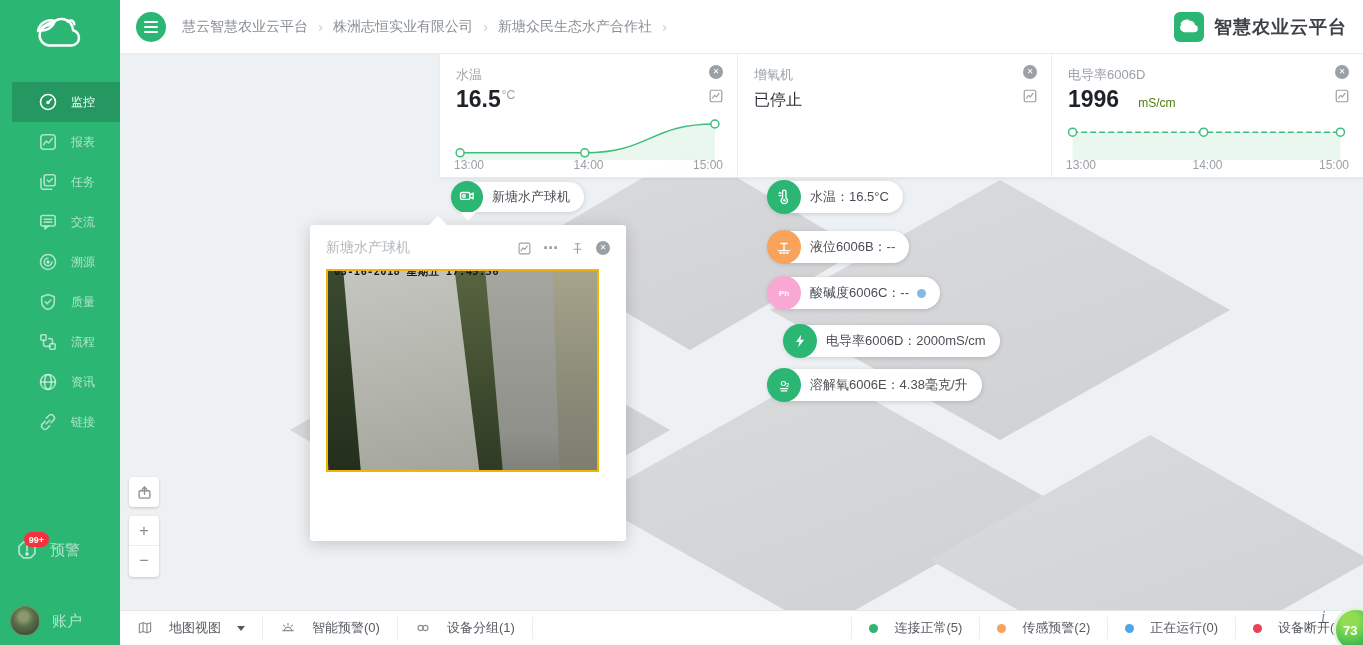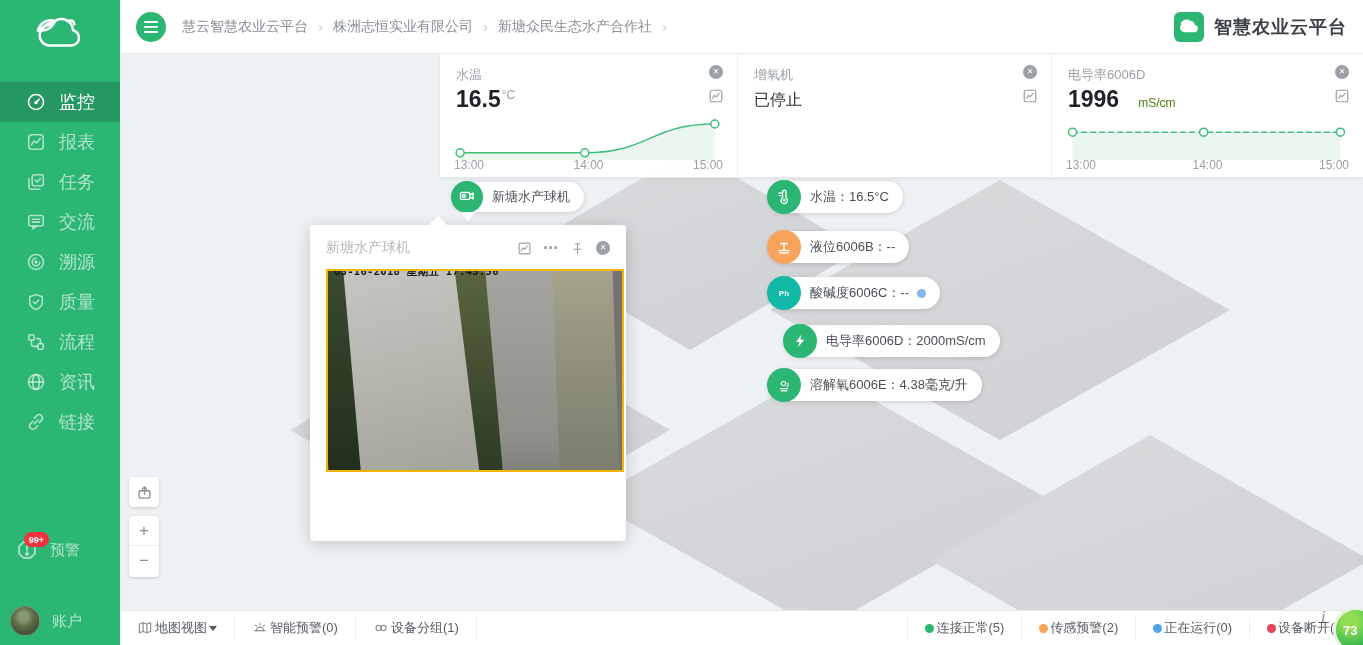--- a/index.html
+++ b/index.html
@@ -3,21 +3,21 @@
 <meta charset="utf-8">
 <style>
   * { margin:0; padding:0; box-sizing:border-box; }
   html,body { width:1363px; height:645px; overflow:hidden; background:#fff;
     font-family:"Liberation Sans","DejaVu Sans",sans-serif; }
 
   
   .sidebar { position:absolute; left:0; top:0; width:120px; height:645px; background:#2bb673; z-index:20; }
   .side-logo { position:absolute; left:0; top:4px; width:120px; height:56px; display:flex; align-items:center; justify-content:center; }
   .nav { position:absolute; top:82px; left:0; width:120px; }
-  .nav-item { height:40px; display:flex; align-items:center; padding-left:26px; color:rgba(255,255,255,0.62); font-size:18px; cursor:pointer; }
+  .nav-item { height:40px; display:flex; align-items:center; padding-left:26px; color:rgba(255,255,255,0.62); font-size:12px; cursor:pointer;margin-left:12px; }
   .nav-item svg { width:20px; height:20px; margin-right:13px; flex:none; }
   .nav-item.active { background:rgba(0,0,0,0.16); color:#fff; }
   .side-bottom-item { position:absolute; left:0; width:120px; height:40px; display:flex; align-items:center; padding-left:16px; color:rgba(255,255,255,0.62); font-size:15px; cursor:pointer; }
   .side-bottom-item svg { width:22px; height:22px; margin-right:12px; }
   .badge-99 { position:absolute; left:8px; top:-7px; min-width:25px; height:15px; background:#f5313d; border-radius:8px; color:#fff; font-size:9px; font-weight:bold; display:flex; align-items:center; justify-content:center; padding:0 3px; }
   .avatar { width:30px; height:30px; border-radius:50%; margin-right:12px; flex:none;
     background:radial-gradient(circle at 45% 35%, #8a9a6e 0 18%, #5d7049 40%, #44553a 70%, #323f2b 100%); border:1px solid rgba(255,255,255,0.25); }
 
   
   .topbar { position:absolute; left:120px; top:0; width:1243px; height:54px; background:#fff; border-bottom:1px solid #e9ebee; display:flex; align-items:center; padding:0 16px; z-index:15; }
@@ -74,39 +74,39 @@
   
   .popup { position:absolute; left:190px; top:171px; width:316px; height:316px; background:#fff; border-radius:3px; box-shadow:0 3px 16px rgba(0,0,0,0.18); padding:14px 16px; z-index:7; }
   .popup-tail { position:absolute; left:119px; top:-9px; width:0; height:0; border:9px solid transparent; border-bottom:9px solid #fff; border-top:none; }
   .popup-head { display:flex; align-items:center; }
   .popup-title { font-size:14px; color:#b3b8bd; }
   .popup-icons { margin-left:auto; display:flex; align-items:center; gap:11px; color:#9aa0a6; }
   .popup-icons svg { width:15px; height:15px; display:block; cursor:pointer; }
   .dots-icon { font-size:15px; font-weight:bold; letter-spacing:1px; line-height:10px; cursor:pointer; }
   .mini-close { width:14px; height:14px; border-radius:50%; background:#9aa0a6; color:#fff; font-size:8px; line-height:14px; text-align:center; cursor:pointer; }
   .mini-close::before { content:"✕"; }
-  .video { position:relative; margin-top:12px; width:298px; height:203px; border:2px solid #f1b409; background:#737373; overflow:hidden; cursor:pointer; }
+  .video { position:relative; margin-top:12px; width:273px; height:203px; border:2px solid #f1b409; background:#737373; overflow:hidden; cursor:pointer; }
   .video > div { position:absolute; top:-6px; bottom:-6px; }
   .v-veg   { left:-8px;  width:32px;  transform:skewX(5deg); background:linear-gradient(180deg,#3a4a30,#222e1b); }
   .v-conc  { left:18px;  width:132px; transform:skewX(8deg); background:linear-gradient(168deg,#c6c7c0,#b3b4ac 55%,#a2a39a); }
   .v-weed  { left:139px; width:35px;  transform:skewX(7deg); background:linear-gradient(180deg,#5a6640,#39462c 70%,#2e3a24); }
   .v-bank  { left:166px; width:74px;  transform:skewX(5deg); background:linear-gradient(180deg,#a6a7a1,#8f908a 80%,#7e7f78); }
   .v-water { left:228px; width:60px;  transform:skewX(2deg); background:linear-gradient(180deg,#a8a58c,#8a8a78 60%,#7c7d70); }
   .v-stamp { position:absolute; left:6px; top:5px; right:auto; bottom:auto; font-family:"DejaVu Sans Mono",monospace; font-size:10.5px; font-weight:bold; color:#161616; white-space:nowrap; letter-spacing:0.3px; }
 
   
   .ctl-share { position:absolute; left:9px; top:423px; width:30px; height:30px; background:#fff; border-radius:4px; box-shadow:0 1px 3px rgba(0,0,0,0.18); display:flex; align-items:center; justify-content:center; color:#8a9096; cursor:pointer; z-index:8; }
   .ctl-share svg { width:17px; height:17px; }
   .ctl-zoom { position:absolute; left:9px; top:462px; width:30px; height:61px; background:#fff; border-radius:4px; box-shadow:0 1px 3px rgba(0,0,0,0.18); z-index:8; }
   .ctl-zoom .zb { height:30px; display:flex; align-items:center; justify-content:center; font-size:17px; color:#8a9096; cursor:pointer; }
   .ctl-zoom .zb:first-child { border-bottom:1px solid #ececec; }
 
   
   .bottombar { position:absolute; left:120px; bottom:0; width:1243px; height:35px; background:#fff; border-top:1px solid #e4e7ea; display:flex; align-items:center; font-size:13px; color:#565b61; z-index:15; }
-  .bb-group { display:flex; align-items:center; gap:2px; padding:0 17px; height:22px; cursor:pointer;justify-content:flex-end; }
+  .bb-group { display:flex; align-items:center; gap:16px; padding:0 17px; height:22px; cursor:pointer;justify-content:flex-end; }
   .bb-left { border-right:1px solid #ebedf0; }
   .bb-right { border-left:1px solid #ebedf0; }
   .bb-group svg { width:16px; height:16px; color:#8a9096; }
   .caret { width:0; height:0; border:4px solid transparent; border-top:5px solid #555a60; margin-top:4px; }
   .bb-spacer { flex:1; }
   .dot { width:9px; height:9px; border-radius:50%; flex:none; }
 
   .float-i { position:absolute; left:1321px; top:608px; font-family:"Liberation Serif",serif; font-style:italic; font-size:16px; color:#8b9096; z-index:21; }
   .float-badge { position:absolute; left:1333px; top:607px; width:46px; height:46px; border-radius:50%;
     background:radial-gradient(circle at 35% 28%, #90dd52 0 20%, #3bb94f 65%, #239a3f 100%);
@@ -335,21 +335,21 @@
       <svg viewBox="0 0 20 20" fill="none" stroke="#fff" stroke-width="1.6">
           <path d="M3.8 14 h12.4"></path>
           <path d="M10 14 V6.2"></path>
           <path d="M6.6 6.2 h6.8"></path>
           <path d="M5.4 16.6 h9.2" stroke-dasharray="2 1.6"></path>
         </svg>
     </span>
     <span>液位6006B：--</span>
   </div>
   <div class="pin p-ph">
-    <span class="pin-ico" style="background: #14b8a6; justify-content: center;">
+    <span class="pin-ico" style="background: #f9a8d4; justify-content: center;">
       <svg viewBox="0 0 20 20">
           <text x="10" y="13.5" text-anchor="middle" font-size="9" font-weight="bold" fill="#fff" font-family="Liberation Sans, sans-serif">Ph</text>
         </svg>
     </span>
     <span>酸碱度6006C：--</span>
     <span class="blue-dot"></span>
   </div>
   <div class="pin p-ec">
     <span class="pin-ico" style="background: rgb(43, 182, 115);">
       <svg viewBox="0 0 20 20">

